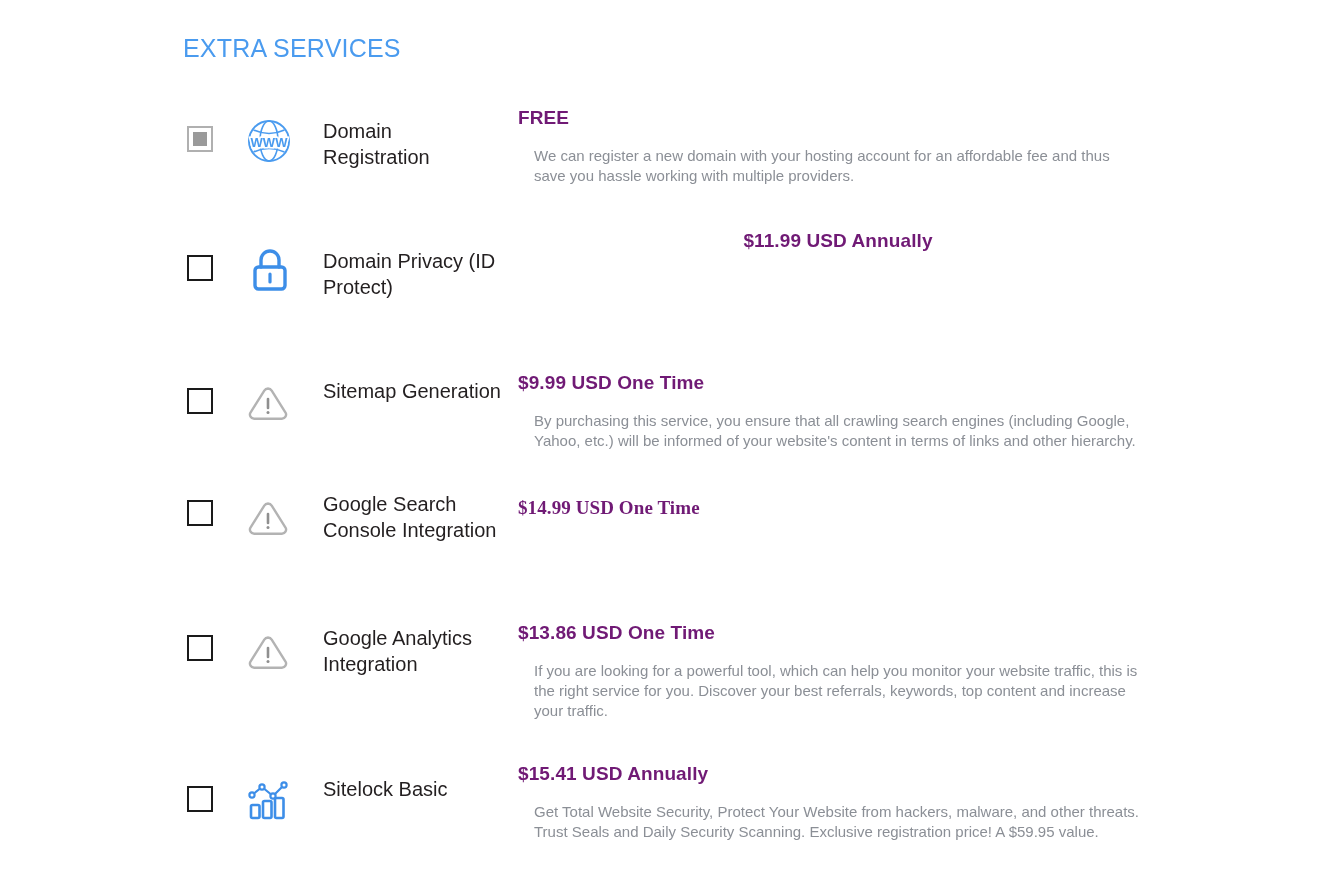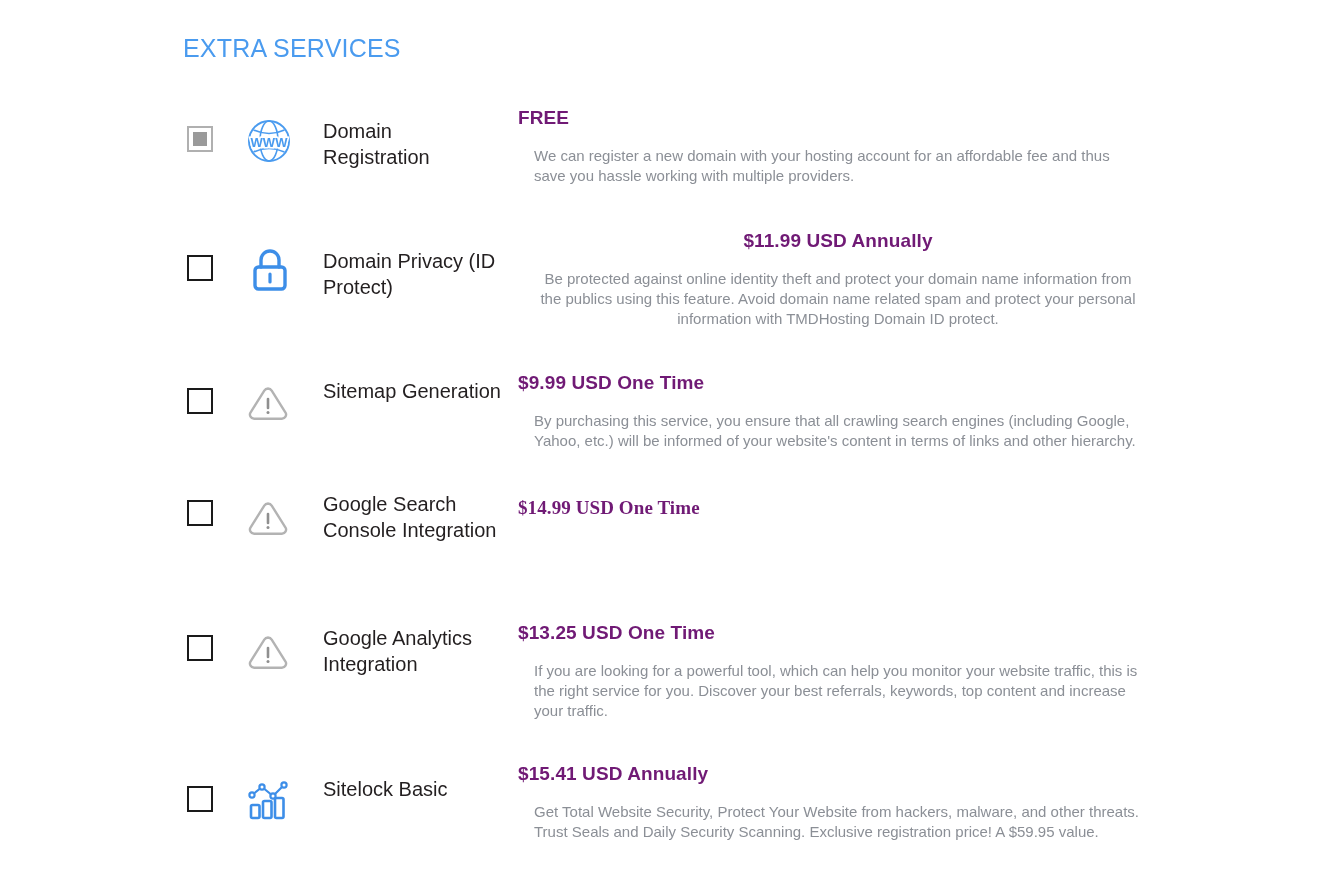--- a/index.html
+++ b/index.html
@@ -160,21 +160,20 @@
       <div class="icon-wrap" style="top:150px;">
         <svg width="44" height="50" viewBox="0 0 44 50" aria-hidden="true">
           <path d="M13 22 V15 a9 9 0 0 1 18 0 V22" fill="none" stroke="#3d8ee8" stroke-width="3.4" stroke-linecap="round"></path>
           <rect x="7" y="22" width="30" height="22" rx="3.5" ry="3.5" fill="none" stroke="#3d8ee8" stroke-width="3.4"></rect>
           <line x1="22" y1="29" x2="22" y2="37" stroke="#3d8ee8" stroke-width="3.2" stroke-linecap="round"></line>
         </svg>
       </div>
       <div class="svc-title" style="top:153px;">Domain Privacy (ID Protect)</div>
       <div class="svc-detail" style="top:134px;text-align:center;">
         <p class="svc-price">$11.99 USD Annually</p>
-        <p class="svc-desc">Be protected against online identity theft and protect your domain name information from the publics using this feature. Avoid domain name related spam and protect your personal information with TMDHosting Domain ID protect.</p>
       </div>
     </div>
 
     <div class="service-row">
       <div class="cb-wrap" style="top:293px;">
         <span class="checkbox"></span>
       </div>
       <div class="icon-wrap" style="top:283px;">
         <svg width="48" height="42" viewBox="0 0 48 42" aria-hidden="true">
           <path d="M24 6.5 a4.4 4.4 0 0 1 3.7 2.1 L41.5 30.5 a4.2 4.2 0 0 1 -3.7 6.3 H10.2 a4.2 4.2 0 0 1 -3.7 -6.3 L20.3 8.6 A4.4 4.4 0 0 1 24 6.5 Z" fill="none" stroke="#b3b3b3" stroke-width="2.4"></path>
@@ -212,21 +211,21 @@
       </div>
       <div class="icon-wrap" style="top:532px;">
         <svg width="48" height="42" viewBox="0 0 48 42" aria-hidden="true">
           <path d="M24 6.5 a4.4 4.4 0 0 1 3.7 2.1 L41.5 30.5 a4.2 4.2 0 0 1 -3.7 6.3 H10.2 a4.2 4.2 0 0 1 -3.7 -6.3 L20.3 8.6 A4.4 4.4 0 0 1 24 6.5 Z" fill="none" stroke="#b3b3b3" stroke-width="2.4"></path>
           <line x1="24" y1="17" x2="24" y2="26" stroke="#8f8f8f" stroke-width="2.6" stroke-linecap="round"></line>
           <circle cx="24" cy="30.5" r="1.5" fill="#8f8f8f"></circle>
         </svg>
       </div>
       <div class="svc-title" style="top:530px;">Google Analytics Integration</div>
       <div class="svc-detail" style="top:526px;">
-        <p class="svc-price">$13.25 USD One Time</p>
+        <p class="svc-price">$13.86 USD One Time</p>
         <p class="svc-desc">If you are looking for a powerful tool, which can help you monitor your website traffic, this is the right service for you. Discover your best referrals, keywords, top content and increase your traffic.</p>
       </div>
     </div>
 
     <div class="service-row">
       <div class="cb-wrap" style="top:691px;">
         <span class="checkbox"></span>
       </div>
       <div class="icon-wrap" style="top:681px;">
         <svg width="48" height="44" viewBox="0 0 48 44" aria-hidden="true">

